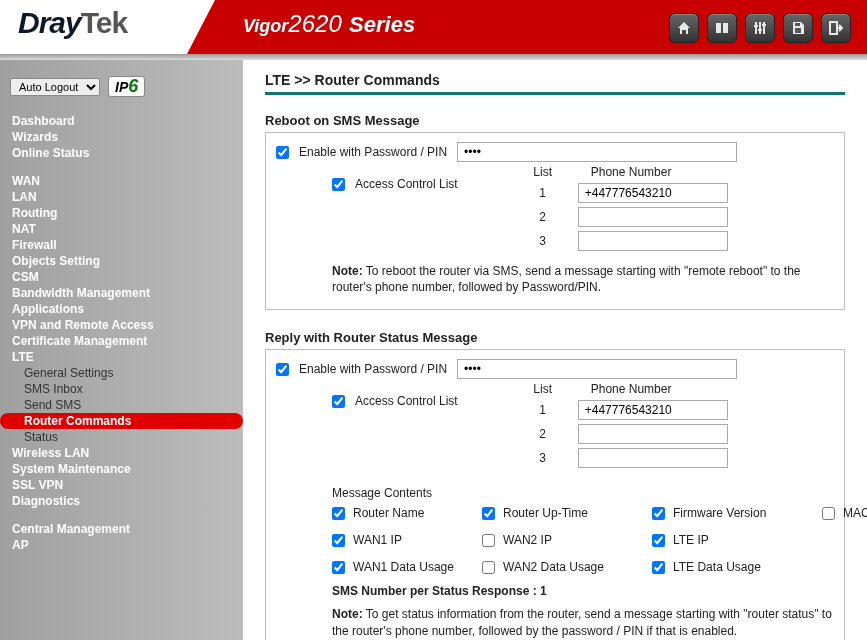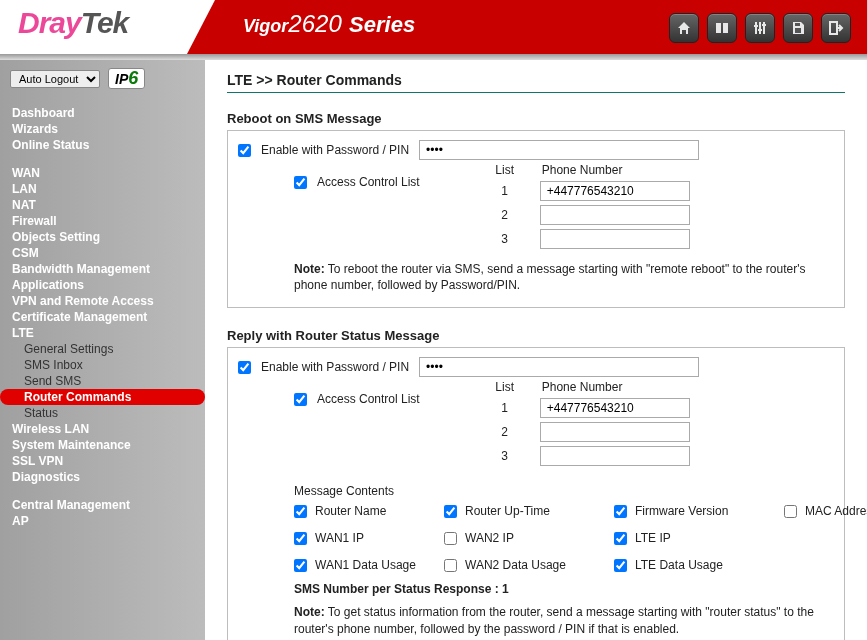--- a/index.html
+++ b/index.html
@@ -31,22 +31,22 @@
     overflow: hidden;
   }
   .logo-text {
     position: absolute;
     left: 18px; top: 6px;
     font-family: Arial, sans-serif;
     font-weight: 900;
     font-size: 30px;
     letter-spacing: -1px;
   }
-  .logo-text .dray { color: #ec4899; font-style: italic;}
-  .logo-text .tek  { color: #555; font-style: italic; }
+  .logo-text .dray { color: #0f172a; font-style: italic;}
+  .logo-text .tek  { color: #555; }
   .redband {
     position: absolute;
     left: 215px; right: 0; top: 0; height: 54px;
     background: #c80000;
     color: #fff;
   }
   .redband .slope {
     position:absolute; left:-28px; top:0; width:0; height:0;
     border-bottom: 54px solid #c80000;
     border-left: 28px solid transparent;
@@ -83,25 +83,25 @@
     height: 6px;
     background: linear-gradient(#999, #ddd);
   }
 
   
   .body {
     display:flex;
     height: calc(640px - 54px - 6px);
   }
   .sidebar {
-    width: 205px;
+    width: 243px;
     background: linear-gradient(to right, #a0a0a0, #bcbcbc);
     color: #f4f4f4;
     font-size: 12px;
-    padding-top: 6px;
+    padding-top: 14px;
     box-sizing: border-box;
   }
   .topctl {
     display:flex;
     gap:8px;
     padding: 2px 10px 12px 10px;
     align-items:center;
   }
   .auto-logout {
     font-size: 11px;
@@ -158,21 +158,21 @@
     padding: 12px 22px 12px 22px;
     height: 100%;
     box-sizing: border-box;
     overflow-y: auto;
   }
   .breadcrumb {
     font-size: 14px;
     font-weight: bold;
     color:#222;
     padding-bottom: 4px;
-    border-bottom: 1px solid #0f766e;
+    border-bottom: 3px solid #0f766e;
     margin-bottom: 18px;
   }
   .sect-title {
     font-weight: bold;
     font-size: 13px;
     margin: 4px 0 4px 0;
   }
   .panel {
     border: 1px solid #bdbdbd;
     padding: 6px 10px 10px 10px;
@@ -190,21 +190,21 @@
     height: 20px;
     padding: 0 6px;
     font-size: 12px;
     box-sizing: border-box;
   }
   .pin-field { width: 280px; margin-left: 4px;}
   .acl-row { margin-left: 56px;}
   .list-block { margin-left: 70px;}
   .list-head {
     display:flex;
-    gap:22px;
+    gap:33px;
     margin-bottom:4px;
   }
   .list-head .h-list { width: 30px; text-align:center;}
   .list-head .h-phone { width: 150px;}
   .list-line {
     display:flex;
     align-items:center;
     gap: 20px;
     margin-bottom:4px;
   }
@@ -295,20 +295,21 @@
     <div class="nav">
       <div class="group">
         <div class="grp-title">Dashboard</div>
         <div class="grp-title">Wizards</div>
         <div class="grp-title">Online Status</div>
       </div>
       <div class="spacer"></div>
       <div class="group">
         <div class="grp-title">WAN</div>
         <div class="grp-title">LAN</div>
+        <div class="grp-title">Routing</div>
         <div class="grp-title">NAT</div>
         <div class="grp-title">Firewall</div>
         <div class="grp-title">Objects Setting</div>
         <div class="grp-title">CSM</div>
         <div class="grp-title">Bandwidth Management</div>
         <div class="grp-title">Applications</div>
         <div class="grp-title">VPN and Remote Access</div>
         <div class="grp-title">Certificate Management</div>
         <div class="grp-title">LTE</div>
           <div class="sub">General Settings</div>

